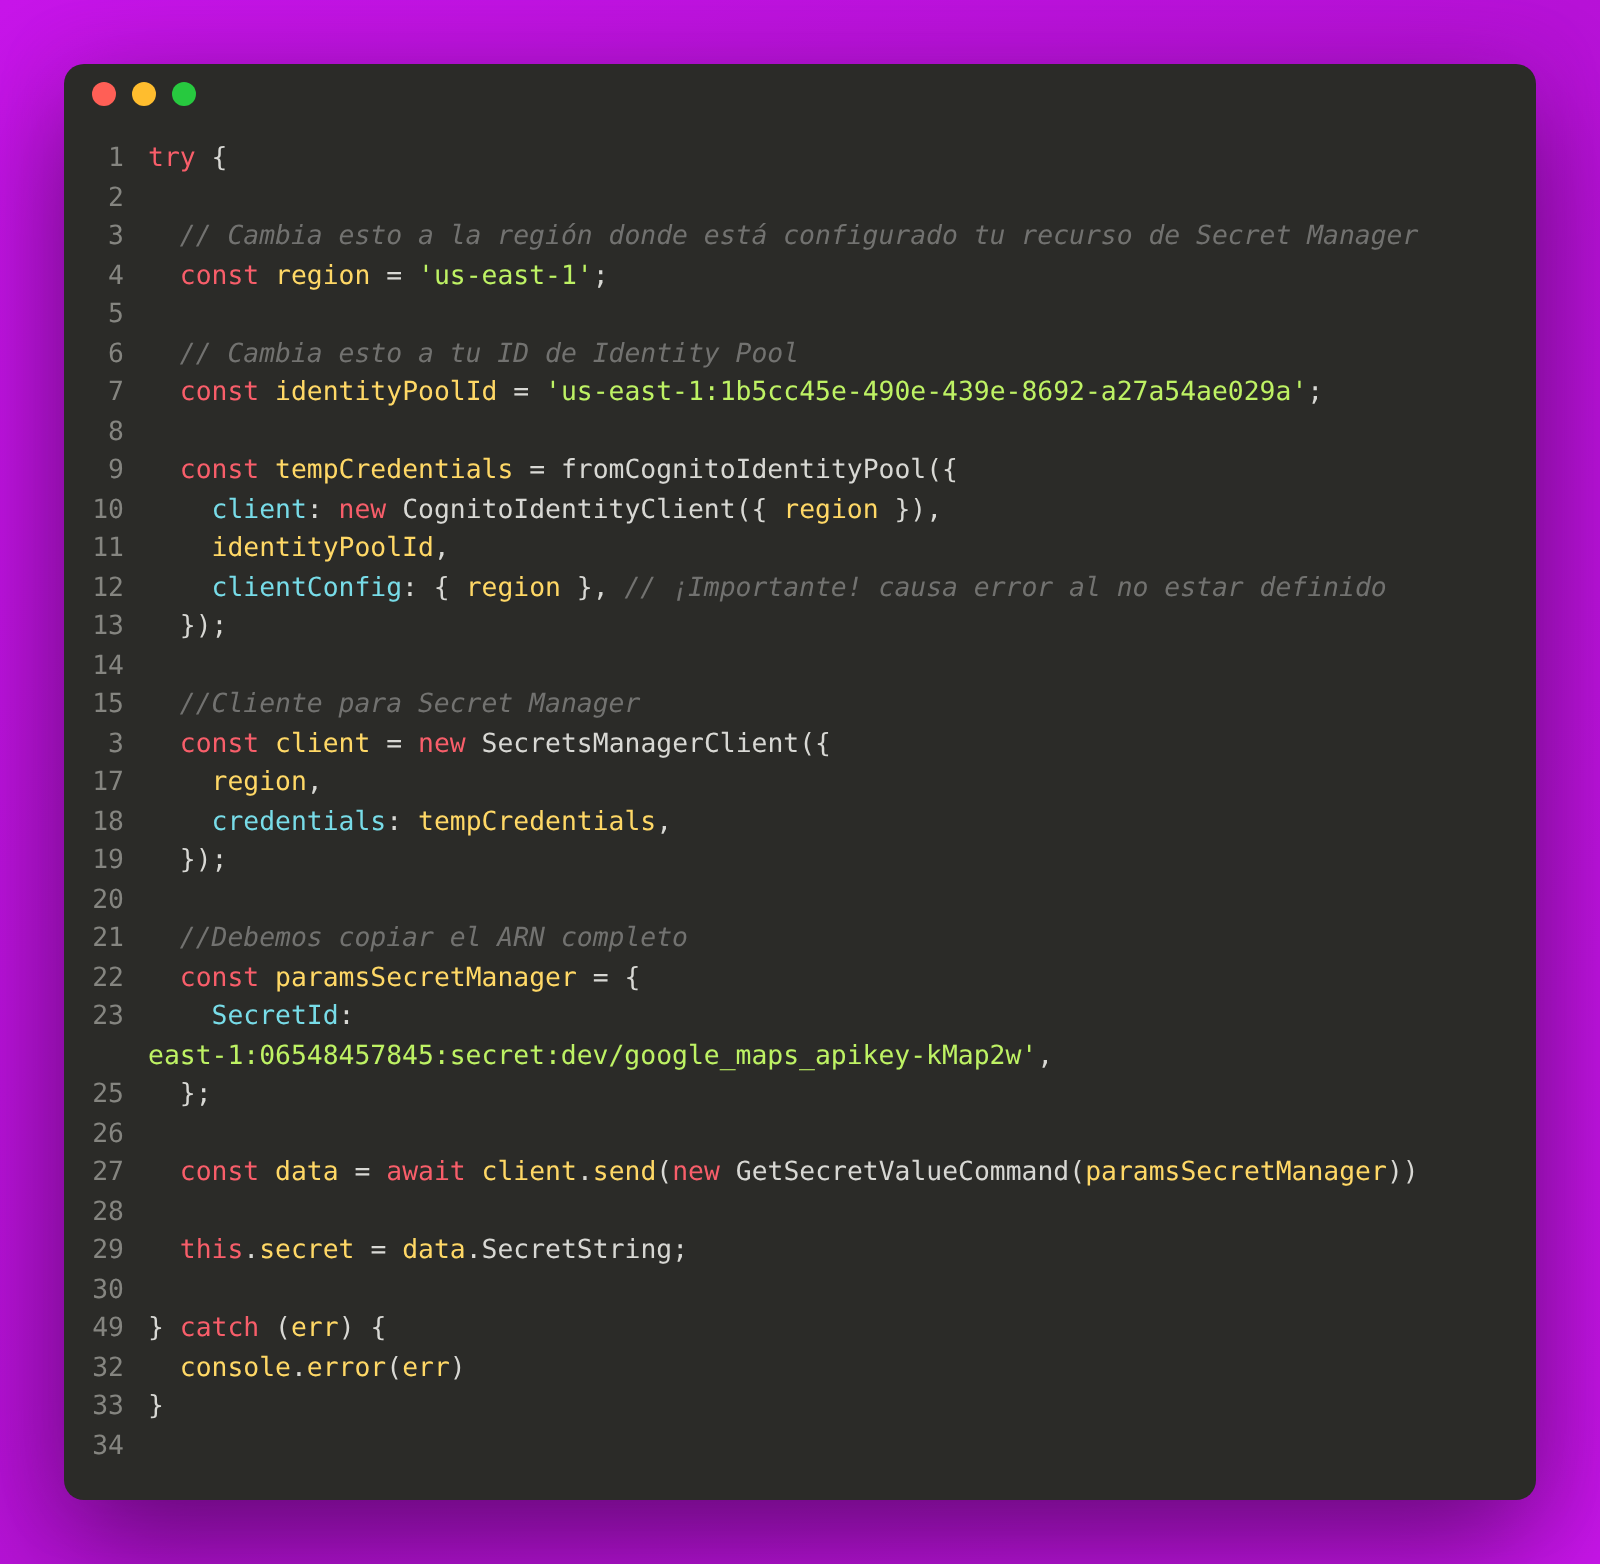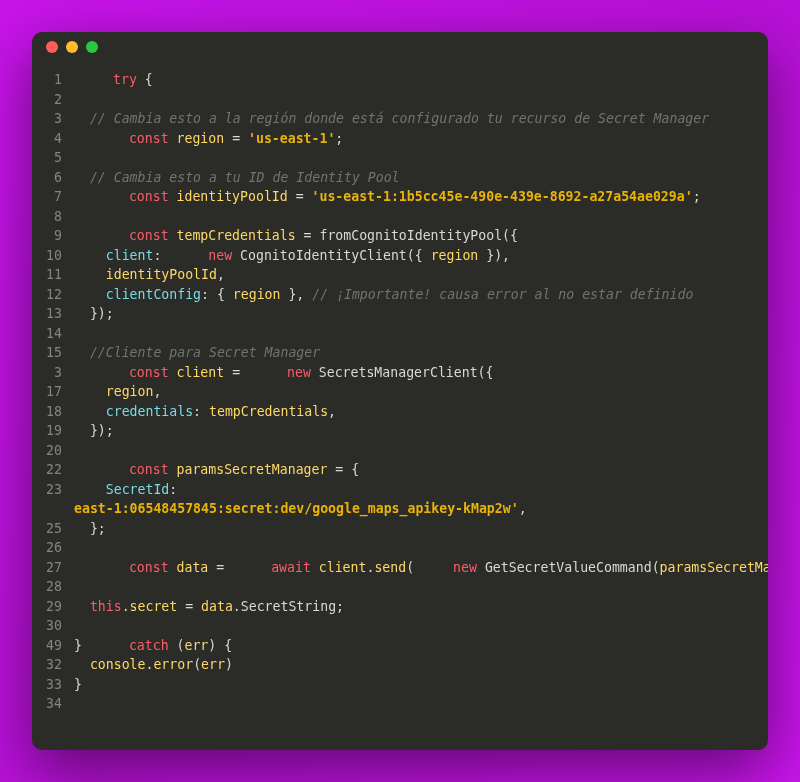--- a/index.html
+++ b/index.html
@@ -55,23 +55,23 @@
       padding-right: 12px;
       color: #858580;
       user-select: none;
       flex-shrink: 0;
     }
     .code {
       color: #d8d8d4;
       flex: 1;
       padding-right: 16px;
     }
-    .kw { color: #f85e6a; margin-left: 39px; }
+    .kw { color: #f85e6a; }
     .var { color: #ffd866; }
-    .str { color: #eab308; font-weight: bold; }
+    .str { color: #bef264; }
     .prop { color: #78dce8; }
     .fn { color: #ffd866; }
     .cmt { color: #727270; font-style: italic; }
     .cls { color: #d8d8d4; }
     .punc { color: #d8d8d4; }
     .this { color: #f85e6a; }
   </style>
 </head>
 <body>
 
@@ -95,20 +95,21 @@
       <div class="line"><div class="gutter">11</div><div class="code"><span class="punc">    </span><span class="var">identityPoolId</span><span class="punc">,</span></div></div>
       <div class="line"><div class="gutter">12</div><div class="code"><span class="punc">    </span><span class="prop">clientConfig</span><span class="punc">: { </span><span class="var">region</span><span class="punc"> }, </span><span class="cmt">// ¡Importante! causa error al no estar definido</span></div></div>
       <div class="line"><div class="gutter">13</div><div class="code"><span class="punc">  });</span></div></div>
       <div class="line"><div class="gutter">14</div><div class="code"></div></div>
       <div class="line"><div class="gutter">15</div><div class="code"><span class="punc">  </span><span class="cmt">//Cliente para Secret Manager</span></div></div>
       <div class="line"><div class="gutter">3</div><div class="code"><span class="punc">  </span><span class="kw">const</span><span class="punc"> </span><span class="var">client</span><span class="punc"> = </span><span class="kw">new</span><span class="punc"> </span><span class="cls">SecretsManagerClient</span><span class="punc">({</span></div></div>
       <div class="line"><div class="gutter">17</div><div class="code"><span class="punc">    </span><span class="var">region</span><span class="punc">,</span></div></div>
       <div class="line"><div class="gutter">18</div><div class="code"><span class="punc">    </span><span class="prop">credentials</span><span class="punc">: </span><span class="var">tempCredentials</span><span class="punc">,</span></div></div>
       <div class="line"><div class="gutter">19</div><div class="code"><span class="punc">  });</span></div></div>
       <div class="line"><div class="gutter">20</div><div class="code"></div></div>
+      <div class="line"><div class="gutter">21</div><div class="code"><span class="punc">  </span><span class="cmt">//Debemos copiar el ARN completo</span></div></div>
       <div class="line"><div class="gutter">22</div><div class="code"><span class="punc">  </span><span class="kw">const</span><span class="punc"> </span><span class="var">paramsSecretManager</span><span class="punc"> = {</span></div></div>
       <div class="line"><div class="gutter">23</div><div class="code"><span class="punc">    </span><span class="prop">SecretId</span><span class="punc">:</span></div></div>
       <div class="line"><div class="gutter"></div><div class="code"><span class="str">east-1:06548457845:secret:dev/google_maps_apikey-kMap2w'</span><span class="punc">,</span></div></div>
       <div class="line"><div class="gutter">25</div><div class="code"><span class="punc">  };</span></div></div>
       <div class="line"><div class="gutter">26</div><div class="code"></div></div>
       <div class="line"><div class="gutter">27</div><div class="code"><span class="punc">  </span><span class="kw">const</span><span class="punc"> </span><span class="var">data</span><span class="punc"> = </span><span class="kw">await</span><span class="punc"> </span><span class="var">client</span><span class="punc">.</span><span class="fn">send</span><span class="punc">(</span><span class="kw">new</span><span class="punc"> </span><span class="cls">GetSecretValueCommand</span><span class="punc">(</span><span class="var">paramsSecretManager</span><span class="punc">))</span></div></div>
       <div class="line"><div class="gutter">28</div><div class="code"></div></div>
       <div class="line"><div class="gutter">29</div><div class="code"><span class="punc">  </span><span class="this">this</span><span class="punc">.</span><span class="var">secret</span><span class="punc"> = </span><span class="var">data</span><span class="punc">.</span><span class="cls">SecretString</span><span class="punc">;</span></div></div>
       <div class="line"><div class="gutter">30</div><div class="code"></div></div>
       <div class="line"><div class="gutter">49</div><div class="code"><span class="punc">} </span><span class="kw">catch</span><span class="punc"> (</span><span class="var">err</span><span class="punc">) {</span></div></div>

